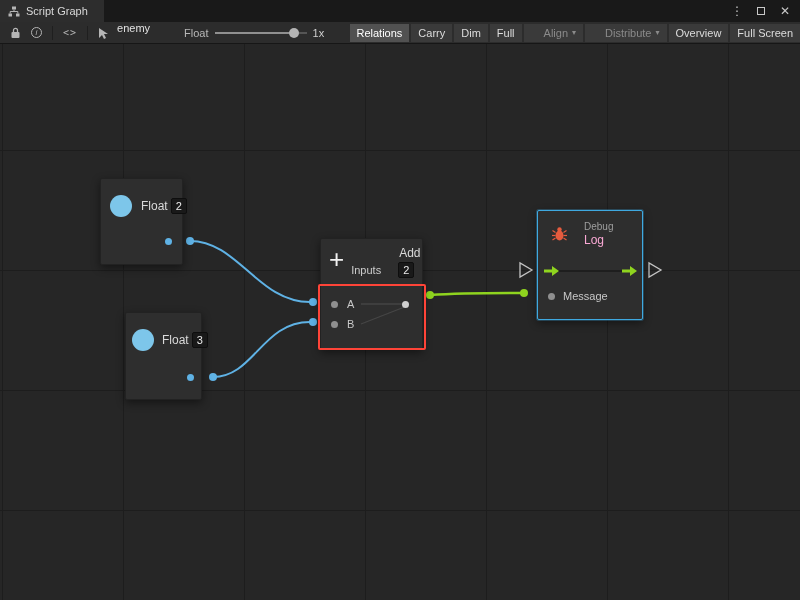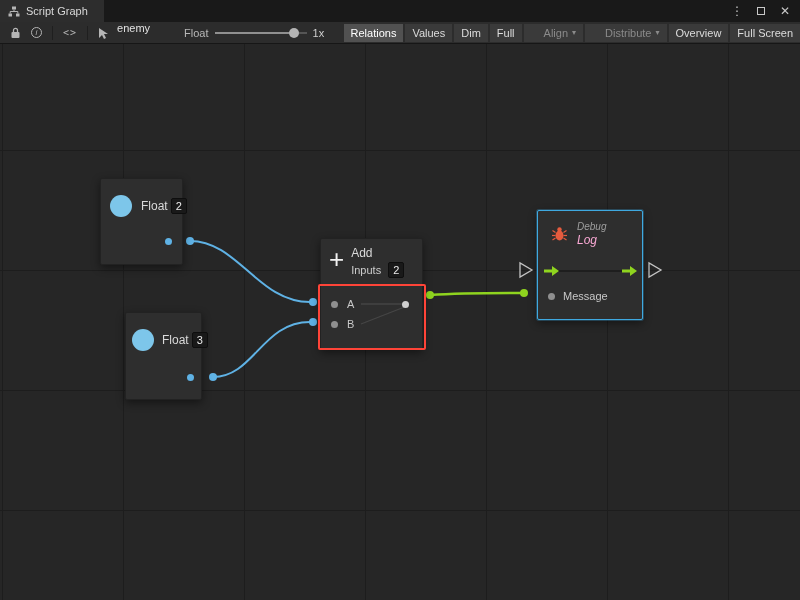--- a/index.html
+++ b/index.html
@@ -52,30 +52,30 @@
 
   
   .float-body { display:flex; gap:9px; padding:8px 8px 0 9px; }
   .float-circle { width:22px; height:22px; border-radius:50%; background:#7dc6ea; flex:none; margin-top:8px; }
   .float-col { display:flex; align-items:center; gap:3px; padding-top:7px; }
 
   
   .add-header { display:flex; padding:6px 8px; }
   .plus { font-size:26px; line-height:28px; color:#f2f2f2; font-weight:300; }
   .add-col { margin-left:7px; display:flex; flex-direction:column; }
-  .add-col .node-title { margin-top:1px; }
-  .inputs-row { display:flex; align-items:center; gap:7px; margin-top:2px; font-size:11px; color:#cdcdcd; }
+  .add-col .node-title { margin-top:1px;margin-left:48px; }
+  .inputs-row { display:flex; align-items:center; gap:17px; margin-top:2px; font-size:11px; color:#cdcdcd; }
   .add-ports { position:absolute; left:0; right:0; top:46px; height:64px; border-top:1px solid #272727; }
   .relations-svg { position:absolute; inset:0; }
   .port-row { position:absolute; left:10px; display:flex; align-items:center; gap:9px; height:14px; }
   .selection-box { position:absolute; left:-3px; top:45px; width:108px; height:66px; border:2px solid #ff4438; border-radius:2px; }
 
   
   .debug-node { border:1px solid #3fa9e0; box-shadow:0 0 0 1px rgba(63,169,224,0.30), 0 3px 8px rgba(0,0,0,0.45); }
-  .debug-header { display:flex; align-items:center; gap:9px; padding:10px 10px 8px 13px;font-style:italic; }
+  .debug-header { display:flex; align-items:center; gap:16px; padding:10px 10px 8px 13px; }
   .debug-col { display:flex; flex-direction:column; gap:1px; }
   .debug-cat { font-size:10px; color:#9e9e9e; }
   .flow-row { position:absolute; left:0; right:0; top:52px; height:16px; }
   .flow-line { position:absolute; left:15px; right:17px; top:7px; height:2px; background:#1e1e1e; }
   .flow-arrow { position:absolute; top:2px; }
   .flow-arrow.l { left:6px; }
   .flow-arrow.r { right:4px; }
   .msg-row { position:absolute; left:10px; top:79px; display:flex; align-items:center; gap:8px; }
 </style>
 </head>
@@ -123,21 +123,21 @@
     <span class="graph-name">enemy</span>
     <span class="zoom-label">Float</span>
     <div class="slider">
       <div class="slider-track"></div>
       <div class="slider-fill"></div>
       <div class="slider-handle"></div>
     </div>
     <span class="zoom-value">1x</span>
     <div class="tb-buttons">
       <div class="tb-btn active">Relations</div>
-      <div class="tb-btn">Values</div>
+      <div class="tb-btn">Carry</div>
       <div class="tb-btn">Dim</div>
       <div class="tb-btn">Full</div>
       <div class="tb-btn disabled">
         <span>Align</span>
         <span class="dd">▾</span>
       </div>
       <div class="tb-btn disabled">
         <span>Distribute</span>
         <span class="dd">▾</span>
       </div>

